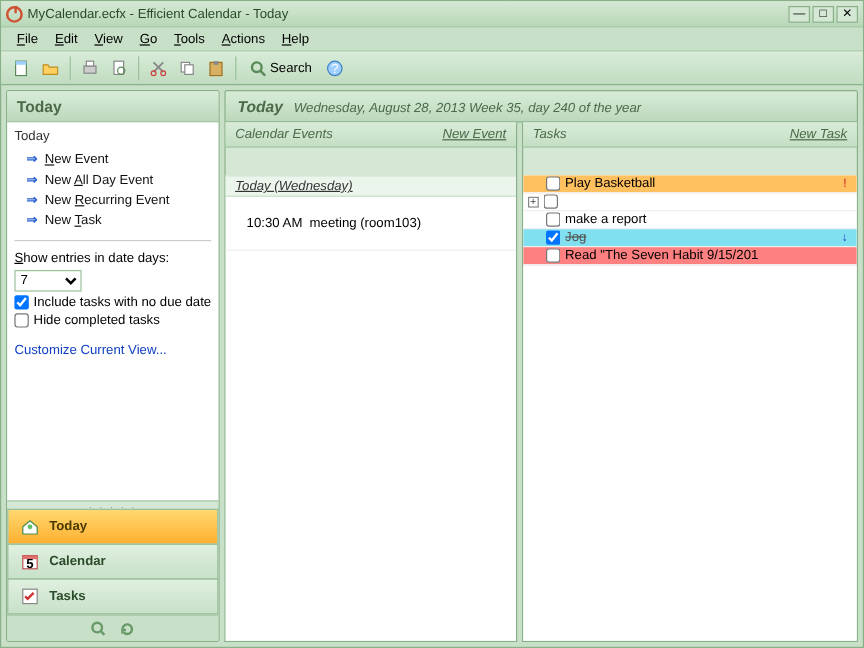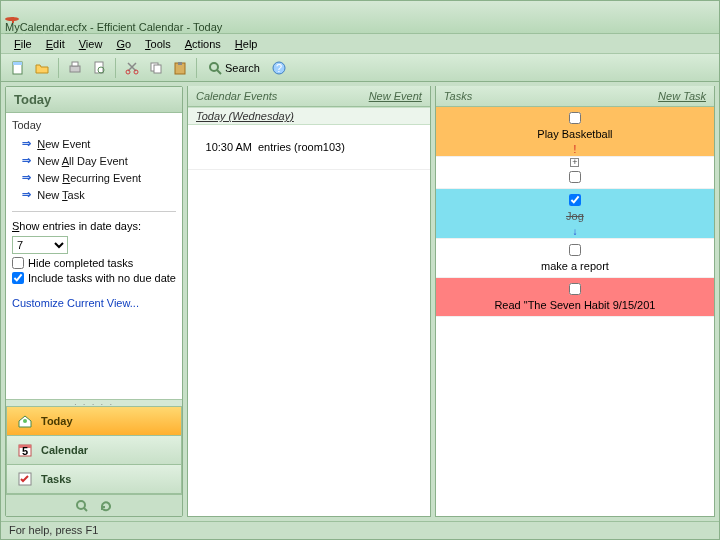--- a/index.html
+++ b/index.html
@@ -1,18 +1,18 @@
 <!DOCTYPE html>
 <html><head>
 <meta charset="utf-8">
 <style>
 * { box-sizing: border-box; margin: 0; padding: 0; font-family: Tahoma, Arial, sans-serif; font-size: 11px; }
 body { background: #c8e0c8; width: 720px; height: 540px; overflow: hidden; }
 .window { display: flex; flex-direction: column; height: 540px; border: 1px solid #8ab08a; }
-.titlebar { display: flex; height: 22px; background: linear-gradient(#d5e8d5,#b8d8b8); padding: 16px 4px; border-bottom: 1px solid #9cc09c; flex-direction: column; }
+.titlebar { display: flex; align-items: center; height: 22px; background: linear-gradient(#d5e8d5,#b8d8b8); padding: 6px 4px; border-bottom: 1px solid #9cc09c; }
 .titlebar .appicon { width: 14px; height: 14px; border-radius: 50%; border: 2px solid #d05030; margin-right: 4px; position: relative; }
 .titlebar .appicon::after { content:""; position:absolute; top:-2px; left:5px; width:2px; height:6px; background:#d05030; }
 .titlebar .title { flex: 1; color: #2a4a2a; }
 .winctrls { display: flex; gap: 2px; }
 .winbtn { width: 18px; height: 14px; background: #d5e8d5; border: 1px solid #8ab08a; text-align: center; line-height: 11px; font-size: 10px; cursor: pointer; }
 .menubar { display: flex; height: 20px; background: #c8e0c8; padding: 0 6px; align-items: center; border-bottom: 1px solid #a8c8a8; }
 .menubar span { padding: 2px 7px; cursor: pointer; }
 .menubar u { text-decoration: underline; }
 .toolbar { display: flex; height: 28px; background: linear-gradient(#d8ecd8,#c0dcc0); align-items: center; padding: 0 6px; border-bottom: 1px solid #8ab08a; gap: 2px; }
 .tbtn { width: 22px; height: 22px; display: flex; align-items: center; justify-content: center; cursor: pointer; border-radius: 2px; text-align: center; }
@@ -38,25 +38,25 @@
 .navicon { width: 16px; height: 16px; display:inline-flex; align-items:center; justify-content:center; }
 .bottombar { height: 22px; display:flex; align-items:center; justify-content:center; gap:10px; background:#c8e0c8; border-top:1px solid #9cc09c; }
 .content { flex: 1; display: flex; flex-direction: column; margin: 4px 4px 4px 2px; min-width:0;}
 .content-header { background: linear-gradient(#d8ecd8,#bcd8bc); padding: 5px 10px; border: 1px solid #8ab08a; border-radius: 2px 2px 0 0; color:#4a6a4a; }
 .content-header b { font-size: 13px; font-style: italic; }
 .panes { display: flex; flex:1; gap: 4px; min-height:0; }
 .pane { flex:1; border:1px solid #8ab08a; border-top:none; background:#d5e8d5; display:flex; flex-direction:column; min-width:0;}
 .pane.right { flex: 1.15; }
 .pane-header { display:flex; justify-content:space-between; align-items:flex-end; padding: 4px 8px; background: linear-gradient(#d8ecd8,#c4dec4); border-bottom:1px solid #9cc09c; color:#4a6a4a; font-style: italic; }
 .pane-header .newlink { text-decoration: underline; cursor:pointer; font-style: italic; }
-.pane-body { background:#fff; flex:1; overflow:auto; }
+.pane-body { background:#fff; flex:1; overflow:auto;margin-top:23px; }
 .event-day { background:#ecf5ec; padding:2px 8px; border-top:1px solid #c8e0c8; border-bottom:1px solid #c8e0c8; font-style: italic; text-decoration: underline; color:#333; }
 .event-row { display:flex; padding:16px 8px; border-bottom:1px solid #eee; }
 .event-time { width: 62px; text-align:right; padding-right:6px; }
-.task-row { display:flex; align-items:center; padding:1px 4px; gap:4px; border-bottom:1px solid #f0f0f0;flex-direction:column; }
+.task-row { display:flex; align-items:center; padding:1px 4px; gap:4px; border-bottom:1px solid #f0f0f0; }
 .task-row.hl-orange { background:#ffc060; }
 .task-row.hl-cyan { background:#80e0f0; }
 .task-row.hl-red { background:#ff8080; }
 .tcheck { width:12px; height:12px; }
 .expander { width:9px; height:9px; border:1px solid #888; display:inline-flex; align-items:center; justify-content:center; font-size:9px; line-height:7px; color:#444; background:#fff; cursor:pointer;}
 .task-title { flex:1; white-space:nowrap; overflow:hidden; text-overflow:ellipsis; }
 .task-title.done { text-decoration: line-through; color:#555; }
 .flag { width:12px; text-align:center; font-size:10px; }
 .flag.red{ color:#d02020; }
 .flag.blue{ color:#2040d0; }
@@ -168,26 +168,26 @@
             </div>
             <div class="side-link">
               <span class="arrow">⇒</span>
               <span>New <u>T</u>ask</span>
             </div>
           </div>
         <div class="side-divider"></div>
         <div class="opt-label"><u>S</u><span id="sel-lbl">how entries in date days:</span></div>
         <select class="days"><option>7</option></select>
         <div class="opt-row">
+          <input type="checkbox" class="tcheck" id="cb1" checked="" style="">
+          <label for="cb1">Include tasks with no due date</label>
+        </div>
+        <div class="opt-row">
           <input type="checkbox" class="tcheck" id="cb2" style="">
           <label for="cb2">Hide completed tasks</label>
-        </div>
-        <div class="opt-row">
-          <input type="checkbox" class="tcheck" id="cb1" checked="" style="">
-          <label for="cb1">Include tasks with no due date</label>
         </div>
         <span class="customize">Customize Current View...</span>
       </div>
       <div class="gripper">· · · · ·</div>
       <div class="navbtns" id="navbtns">
           <div class="navbtn active">
             <span class="navicon">
               <svg width="16" height="16">
                 <path d="M2 8l6-5 6 5v6H2z" fill="#fff" stroke="#4a8a4a"></path>
                 <circle cx="8" cy="8" r="2" fill="#60c060"></circle>
@@ -225,32 +225,36 @@
         <span>
             <svg width="14" height="14">
               <path d="M3 7a4 4 0 1 1 1 3" fill="none" stroke="#6a9a6a" stroke-width="2"></path>
               <path d="M3 11v-3h3" fill="none" stroke="#6a9a6a" stroke-width="2"></path>
             </svg>
           </span>
       </div>
     </div>
 
     <div class="content">
+      <div class="content-header">
+        <b>Today</b>
+        <span style="font-style:italic; margin-left:6px;">Wednesday, August 28, 2013  Week 35, day 240 of the year</span>
+      </div>
       <div class="panes">
         <div class="pane">
           <div class="pane-header">
             <span>Calendar  Events</span>
             <span class="newlink">New Event</span>
           </div>
           <div class="pane-body">
             <div class="event-day">Today (Wednesday)</div>
             <div id="event-rows">
                 <div class="event-row">
                   <span class="event-time">10:30 AM</span>
-                  <span>entries (room103)</span>
+                  <span>meeting (room103)</span>
                 </div>
               </div>
           </div>
         </div>
         <div class="pane right">
           <div class="pane-header">
             <span>Tasks</span>
             <span class="newlink">New Task</span>
           </div>
           <div class="pane-body" id="task-rows">
@@ -258,38 +262,37 @@
                 <span style="width:11px"></span>
                 <input type="checkbox" class="tcheck" style="">
                 <span class="task-title">Play Basketball</span>
                 <span class="flag red">!</span>
               </div>
               <div class="task-row">
                 <span class="expander">+</span>
                 <input type="checkbox" class="tcheck" style="">
                 <span class="flag "></span>
               </div>
+              <div class="task-row">
+                <span style="width:11px"></span>
+                <input type="checkbox" class="tcheck" style="">
+                <span class="task-title">make a report</span>
+                <span class="flag "></span>
+              </div>
               <div class="task-row hl-cyan">
                 <span style="width:11px"></span>
                 <input type="checkbox" class="tcheck" checked="" style="">
                 <span class="task-title done">Jog</span>
                 <span class="flag blue">↓</span>
               </div>
-              <div class="task-row">
-                <span style="width:11px"></span>
-                <input type="checkbox" class="tcheck" style="">
-                <span class="task-title">make a report</span>
-                <span class="flag "></span>
-              </div>
               <div class="task-row hl-red">
                 <span style="width:11px"></span>
                 <input type="checkbox" class="tcheck" style="">
                 <span class="task-title">Read "The Seven Habit 9/15/201</span>
                 <span class="flag "></span>
               </div>
             </div>
         </div>
       </div>
     </div>
   </div>
 
-  <div class="statusbar">For help, press F1</div>
 </div>
 
 </body></html>

